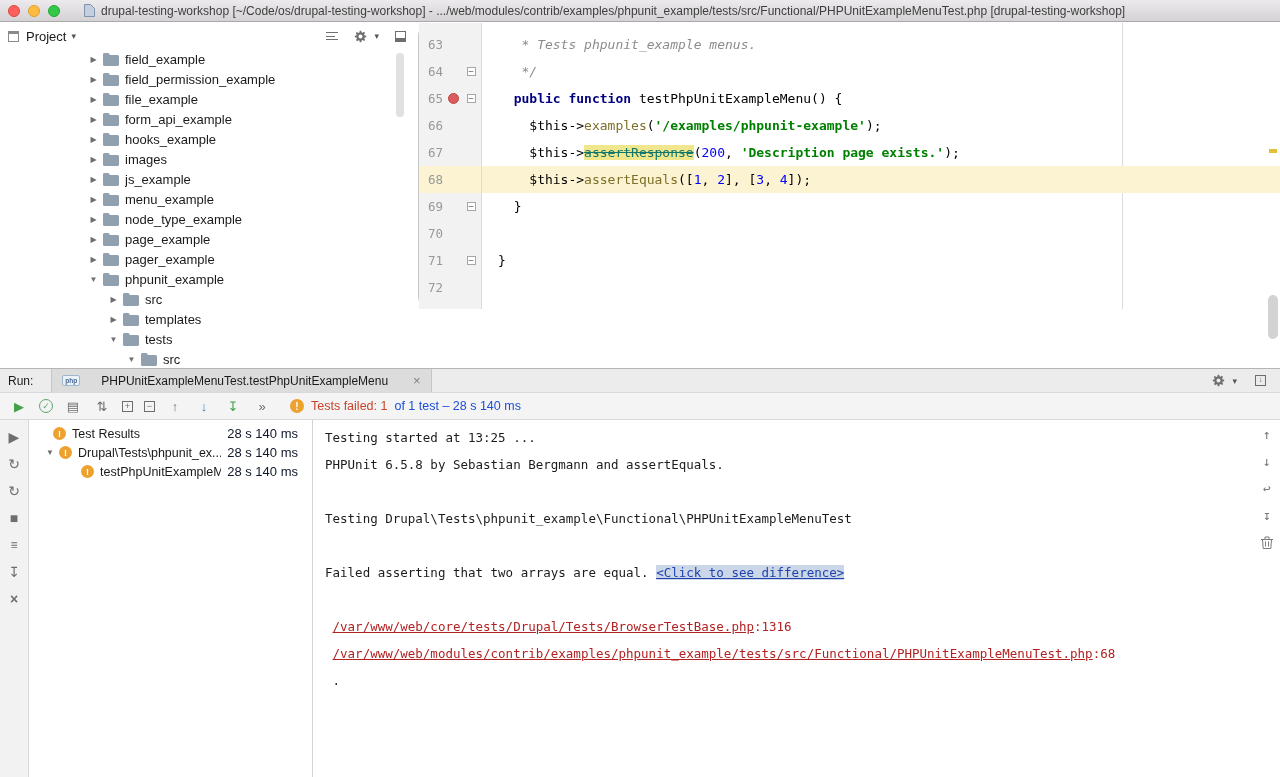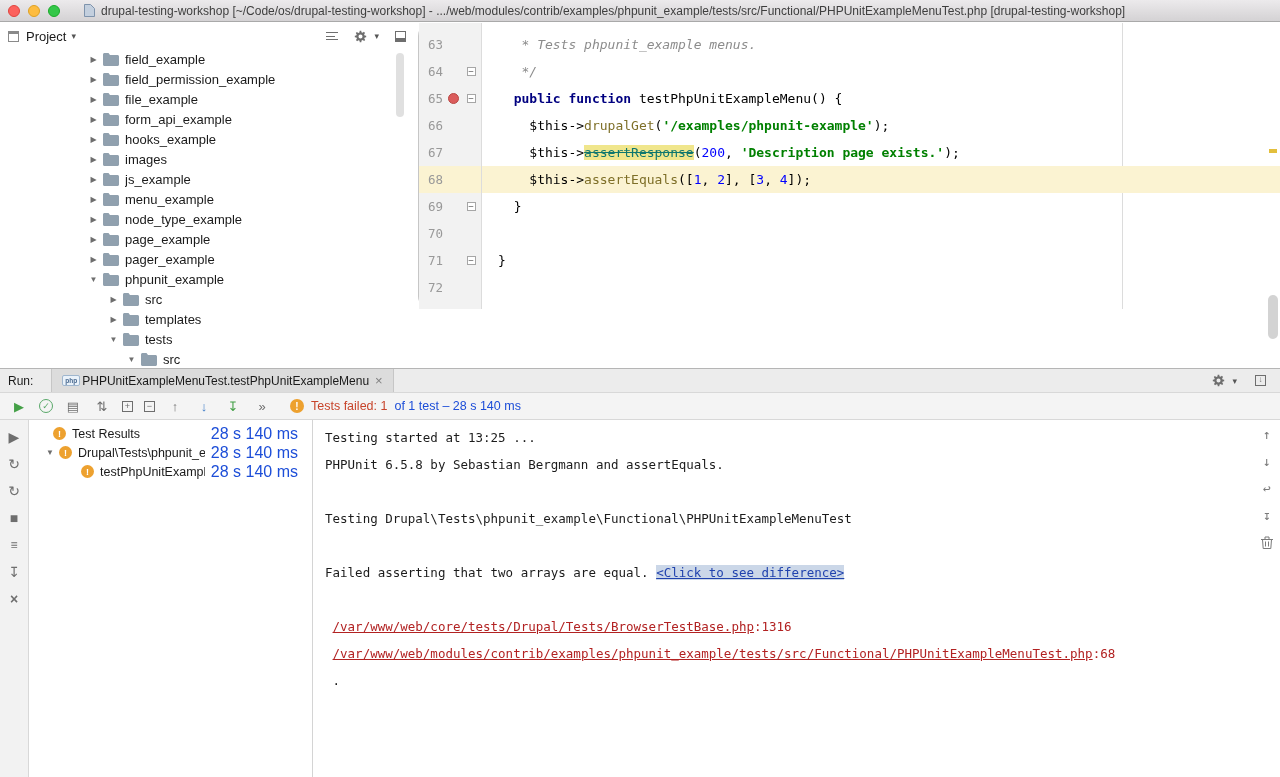--- a/index.html
+++ b/index.html
@@ -56,21 +56,21 @@
   .dep { color:#0f766e; background:#F0E68C; text-decoration:line-through; }
   .pln { color:#000; }
   .stripe-warn { position:absolute; right:3px; top:126px; width:8px; height:4px; background:#E3BF3C; z-index:2; }
   .ed-scroll { position:absolute; right:2px; top:272px; width:10px; height:44px; border-radius:5px;
                background:rgba(110,110,110,.30); z-index:2; }
 
   
   .run-tabbar { position:absolute; top:368px; left:0; right:0; height:25px; background:#ECECEC;
     border-top:1px solid #B5B5B5; border-bottom:1px solid #D8D8D8; display:flex; align-items:center; padding-left:8px; }
   .run-label { font-size:12px; color:#1A1A1A; }
-  .run-tab { margin-left:18px; height:100%; display:flex; align-items:center; gap:2px; padding:0 10px;
+  .run-tab { margin-left:18px; height:100%; display:flex; align-items:center; gap:21px; padding:0 10px;
     background:#DCDCDC; border-left:1px solid #C6C6C6; border-right:1px solid #C6C6C6; font-size:12px; color:#1A1A1A; }
   .php-badge { font-size:6.5px; font-weight:bold; border:1px solid #9FB6CE; background:#EAF2FA; color:#47688F;
     padding:1px 2px; border-radius:2px; }
   .tab-close { color:#808080; font-size:13px; margin-left:4px; }
   .tabbar-icons { margin-left:auto; display:flex; gap:18px; align-items:center; padding-right:14px; }
   .dock-icon { width:11px; height:11px; border:1.5px solid #6E6E6E; color:#6E6E6E; font-size:8px; line-height:8px; text-align:center; }
 
   .run-toolbar { position:absolute; top:393px; left:0; right:0; height:27px; background:#F4F4F4;
     border-bottom:1px solid #D8D8D8; display:flex; align-items:center; gap:11px; padding-left:10px; }
   .tb-icon { width:18px; height:18px; display:flex; align-items:center; justify-content:center;
@@ -88,21 +88,21 @@
   .run-body { position:absolute; top:420px; left:0; right:0; bottom:0; display:flex; }
   .rail { width:29px; background:#F2F2F2; border-right:1px solid #D8D8D8; display:flex; flex-direction:column;
     align-items:center; padding-top:8px; gap:9px; flex:none; }
   .rail-icon { width:18px; height:18px; display:flex; align-items:center; justify-content:center; font-size:14px; color:#6E6E6E; }
   .test-tree { width:284px; background:#fff; border-right:1px solid #D4D4D4; padding-top:4px; overflow:hidden; flex:none; }
   .ttrow { height:19px; display:flex; align-items:center; font-size:12.5px; color:#1A1A1A; padding-right:14px; }
   .tchev { width:10px; font-size:8px; color:#6E6E6E; margin-right:4px; text-align:center; flex:none; }
   .ball { width:13px; height:13px; border-radius:50%; background:#EDA12F; color:#fff; font-size:9px; font-weight:bold;
     display:flex; align-items:center; justify-content:center; flex:none; margin-right:6px; }
   .tlabel { white-space:nowrap; overflow:hidden; }
-  .time { margin-left:auto; color:#1d4ed8; flex:none; padding-left:6px; font-size:16px; }
+  .time { margin-left:auto; color:#0f172a; flex:none; padding-left:6px; font-size:13px; }
   .tt0 { padding-left:24px; } .tt1 { padding-left:16px; } .tt2 { padding-left:52px; }
 
   .console { flex:1; position:relative; background:#fff; padding:4px 30px 0 12px; overflow:hidden;
     font:12.5px/27px "DejaVu Sans Mono", monospace; color:#1C1C1C; }
   .cline { white-space:pre; height:27px; overflow:hidden; }
   .clink { color:#B22222; text-decoration:underline; }
   .lineref { color:#B22222; }
   .difflink { color:#2143AE; text-decoration:underline; background:#CBD7E8; }
   .console-rail { position:absolute; right:3px; top:4px; display:flex; flex-direction:column; gap:7px; align-items:center; }
   .cr-icon { width:20px; height:20px; display:flex; align-items:center; justify-content:center; font-size:13px; color:#7A7A7A; }
@@ -349,21 +349,21 @@
         <span class="lnum">72</span>
         <span class="gslot"></span>
         <span class="fslot"></span>
       </div>
   </div>
   <div class="code">
     <div class="guide"></div>
     <div class="crow"><span class="cmt">   * Tests phpunit_example menus.</span></div>
     <div class="crow"><span class="cmt">   */</span></div>
     <div class="crow"><span class="pln">  </span><span class="kw">public function</span><span class="pln"> testPhpUnitExampleMenu() {</span></div>
-    <div class="crow"><span class="pln">    $this-&gt;</span><span class="fn">drupalGet</span><span class="pln">(</span><span class="str">'/examples/phpunit-example'</span><span class="pln">);</span></div>
+    <div class="crow"><span class="pln">    $this-&gt;</span><span class="fn">examples</span><span class="pln">(</span><span class="str">'/examples/phpunit-example'</span><span class="pln">);</span></div>
     <div class="crow"><span class="pln">    $this-&gt;</span><span class="dep">assertResponse</span><span class="pln">(</span><span class="num">200</span><span class="pln">, </span><span class="str">'Description page exists.'</span><span class="pln">);</span></div>
     <div class="crow cur"><span class="pln">    $this-&gt;</span><span class="fn">assertEquals</span><span class="pln">([</span><span class="num">1</span><span class="pln">, </span><span class="num">2</span><span class="pln">], [</span><span class="num">3</span><span class="pln">, </span><span class="num">4</span><span class="pln">]);</span></div>
     <div class="crow"><span class="pln">  }</span></div>
     <div class="crow"></div>
     <div class="crow"><span class="pln">}</span></div>
     <div class="crow"></div>
   </div>
   <div class="stripe-warn"></div>
   <div class="ed-scroll"></div>
 </div>

